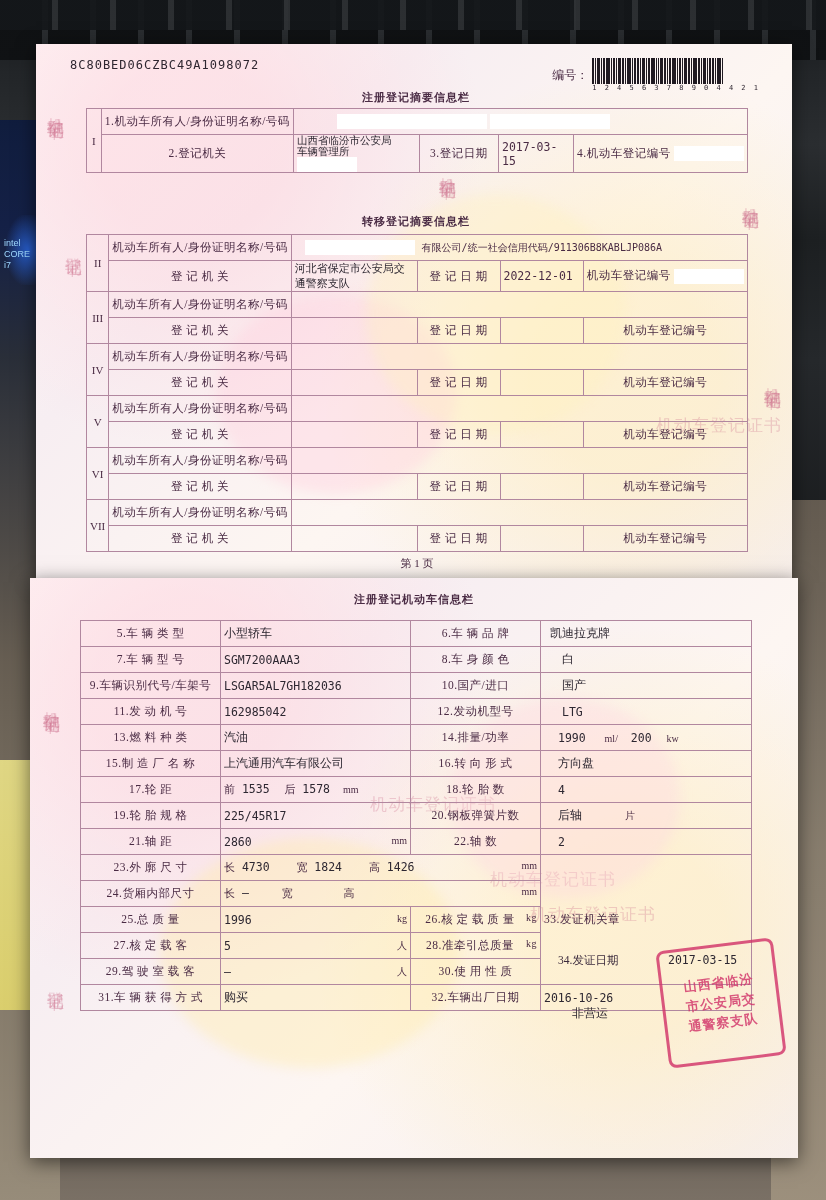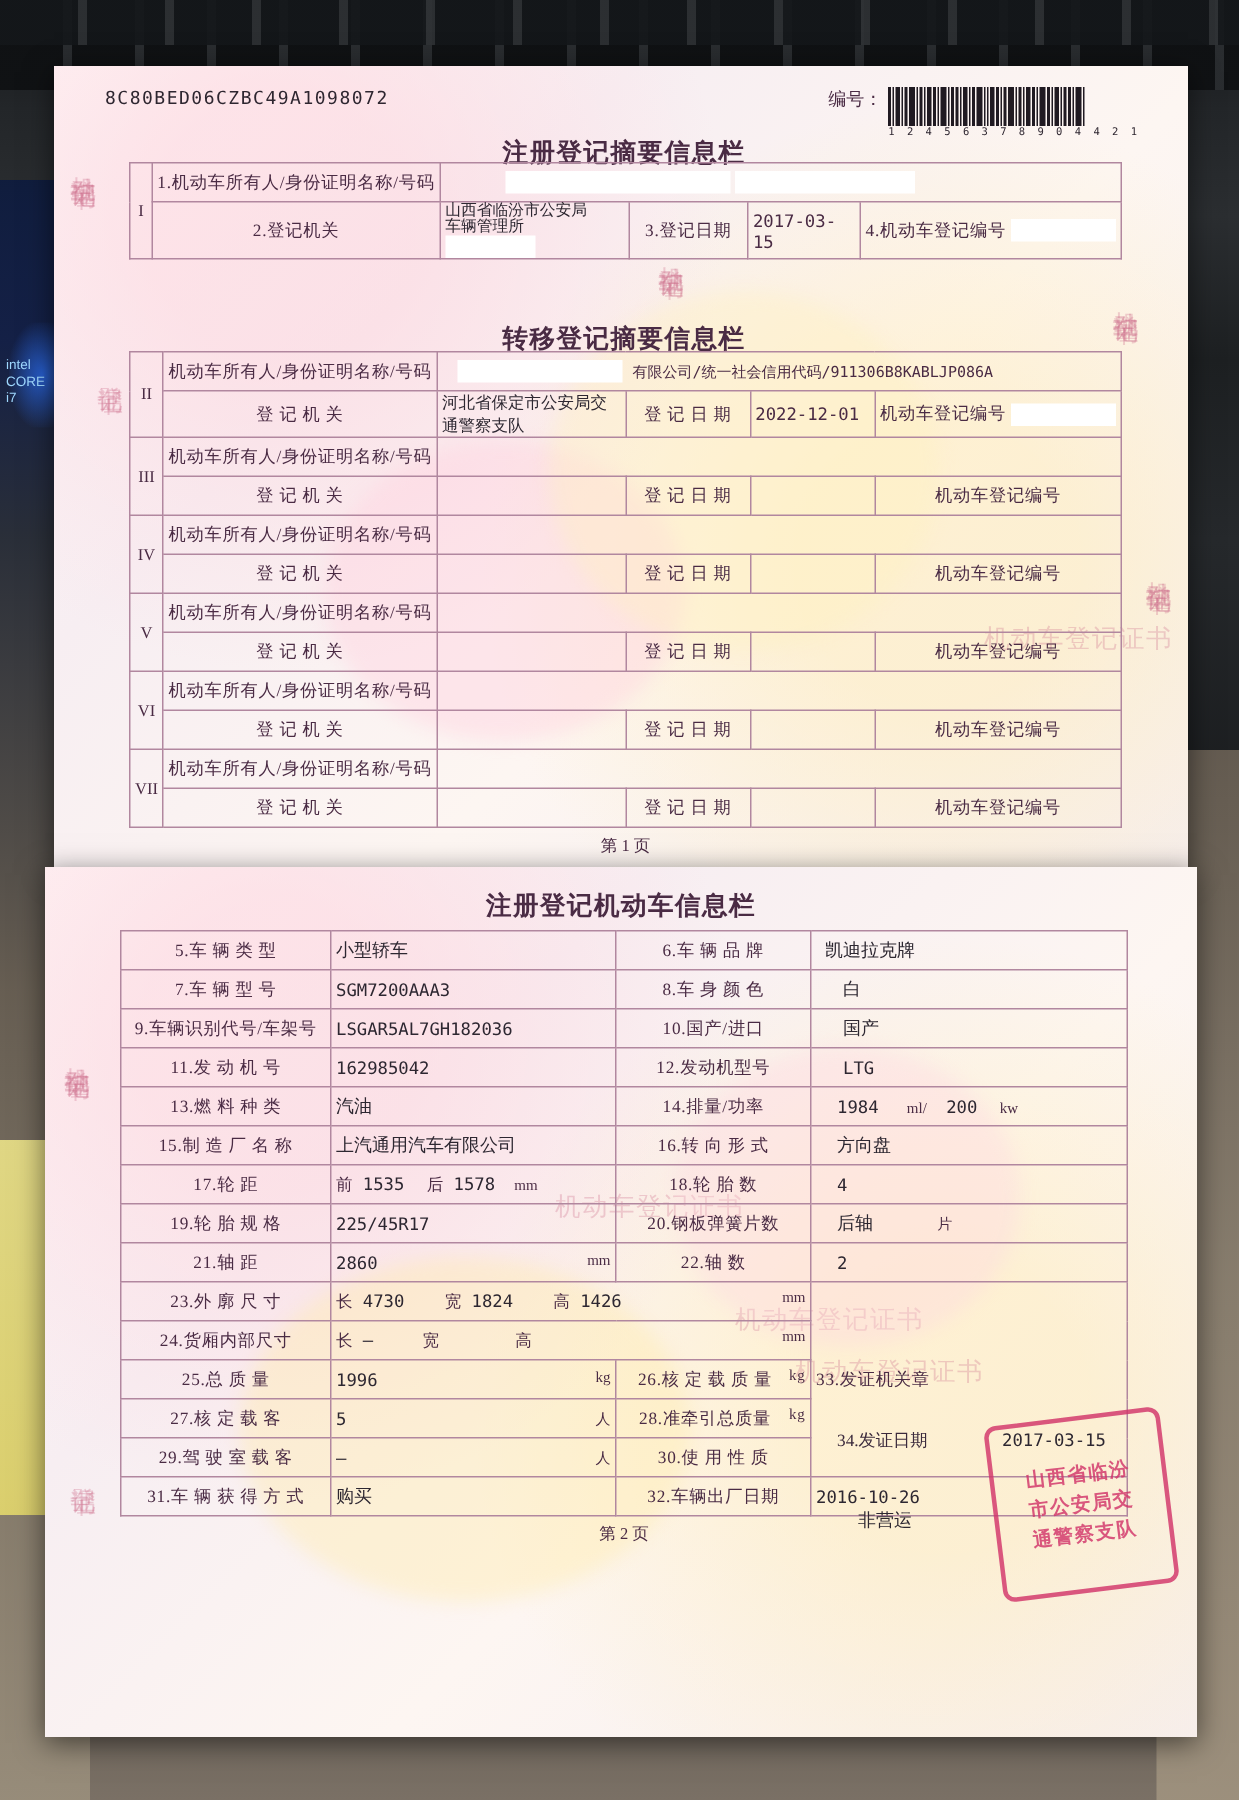--- a/index.html
+++ b/index.html
@@ -47,21 +47,21 @@
   .page2 { left:30px; top:578px; width:768px; height:580px; }
 
   
   .wm { position:absolute; color:rgba(206,110,140,.30); font-size:17px;
         letter-spacing:1px; white-space:nowrap; pointer-events:none;
         font-family:Liberation Sans, sans-serif; }
   .wm.v { writing-mode: vertical-rl; }
   .blob { position:absolute; border-radius:50%; filter: blur(6px); pointer-events:none;}
 
   
-  .sec-title { text-align:center; font-size:17px; font-weight:bold; letter-spacing:1px;
+  .sec-title { text-align:center; font-size:11px; font-weight:bold; letter-spacing:1px;
      font-family:"Liberation Serif", serif; color:#4a2b44; }
 
   .barcode { height:26px; display:flex; align-items:flex-end; gap:1px; }
   .barcode i { display:block; width:2px; background:#201a22; height:26px; }
 
   table.grid { border-collapse:collapse; width:100%; font-family:"Liberation Serif", serif; }
   table.grid td { border:1px solid #b1879f; height:26px; font-size:11.5px; padding:0 3px;
      color:#4a2b44; vertical-align:middle; }
   .lbl { text-align:center; white-space:nowrap; letter-spacing:.5px; }
   .val { color:#2b2430; font-family:"DejaVu Sans Mono", monospace; font-size:11px; }
@@ -101,21 +101,21 @@
   <div class="wm v" style="left:26px; top:200px;">登记证书</div>
   <div class="wm v" style="left:400px;top:120px;">机动车登记证书</div>
   <div class="wm v" style="right:30px;top:150px;">机动车登记证书</div>
   <div class="wm v" style="right:8px; top:330px;">机动车登记证书</div>
   <div class="wm" style="left:620px;top:370px;">机动车登记证书</div>
   <div class="blob" style="left:180px;top:250px;width:240px;height:200px;background:rgba(255,210,225,.45);"></div>
   <div class="blob" style="left:330px;top:150px;width:260px;height:240px;background:rgba(255,240,190,.35);"></div>
 
   <div style="position:absolute;left:34px;top:14px;width:690px;display:flex;align-items:flex-start;justify-content:space-between;">
     <div class="code-top">8C80BED06CZBC49A1098072</div>
-    <div style="display:flex;align-items:flex-start;gap:4px;">
+    <div style="display:flex;align-items:center;gap:4px;">
       <span style="font-family:'Liberation Serif',serif;font-size:12px;color:#4a2b44;">编号：</span>
       <div>
         <div class="barcode">
           <i style="height:26px"></i>
             <i style="width:1px"></i>
             <i style="width:3px"></i>
             <i style="width:1px"></i>
           <i style="width:2px"></i>
             <i style="width:4px"></i>
             <i style="width:1px"></i>
@@ -337,21 +337,21 @@
         <td><span class="hand">162985042</span></td>
         <td class="lbl">12.发动机型号</td>
         <td><span class="hand" style="margin-left:18px">LTG</span></td>
       </tr>
 
       <tr>
         <td class="lbl">13.燃 料 种 类</td>
         <td><span class="handcn">汽油</span></td>
         <td class="lbl">14.排量/功率</td>
         <td>
-          <span class="hand" style="margin-left:14px">1984</span>
+          <span class="hand" style="margin-left:14px">1990</span>
           <span style="font-size:10px;margin-left:16px">ml/</span>
           <span class="hand" style="margin-left:10px">200</span>
           <span style="font-size:10px;margin-left:12px">kw</span>
         </td>
       </tr>
 
       <tr>
         <td class="lbl">15.制 造 厂 名 称</td>
         <td><span class="handcn">上汽通用汽车有限公司</span></td>
         <td class="lbl">16.转 向 形 式</td>
@@ -460,21 +460,20 @@
         <td><span class="hand">2016-10-26</span></td>
       </tr>
     </tbody>
       </table>
 
     <div style="position:absolute;left:492px;top:385px;" class="handcn">非营运</div>
 
     <div style="position:absolute;left:478px;top:333px;font-size:11.5px;font-family:'Liberation Serif',serif;">34.发证日期</div>
     <div style="position:absolute;left:588px;top:333px;" class="hand">2017-03-15</div>
 
-    <div class="pagenum">第 2 页</div>
   </div>
 
   <div class="stamp">
     <span>山西省临汾</span>
     <span>市公安局交</span>
     <span>通警察支队</span>
   </div>
 </div>
 
 </body></html>

